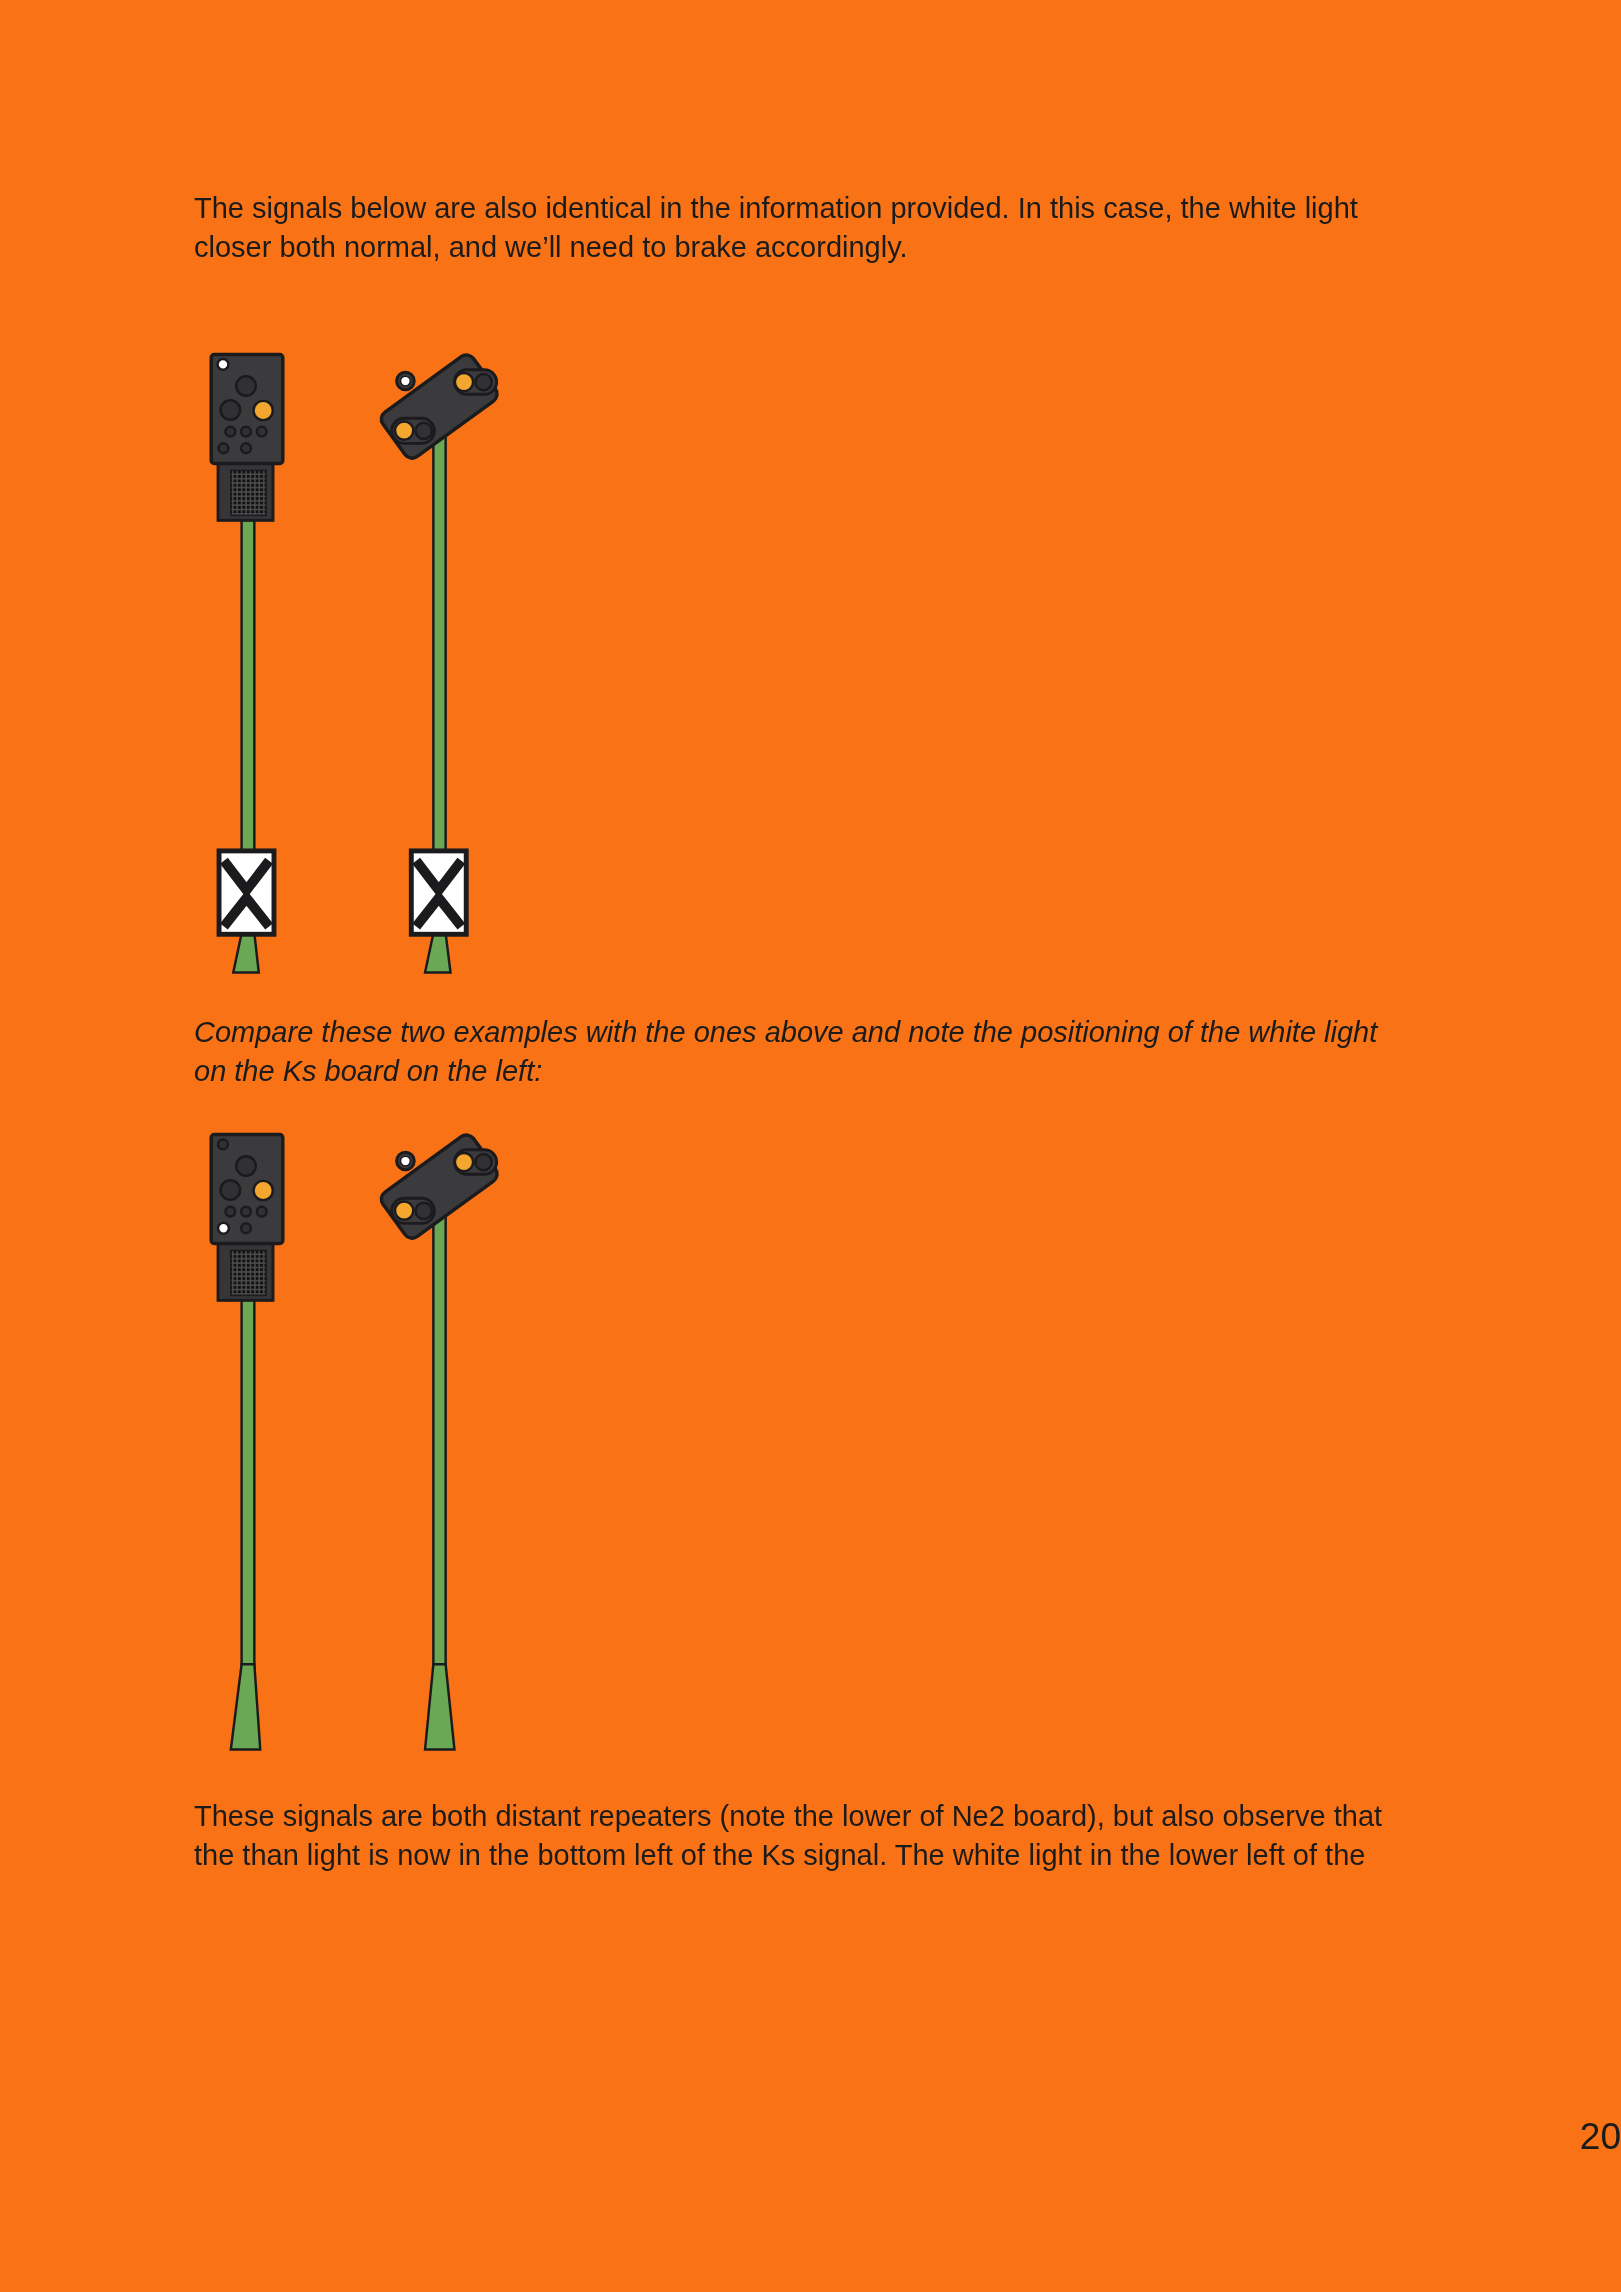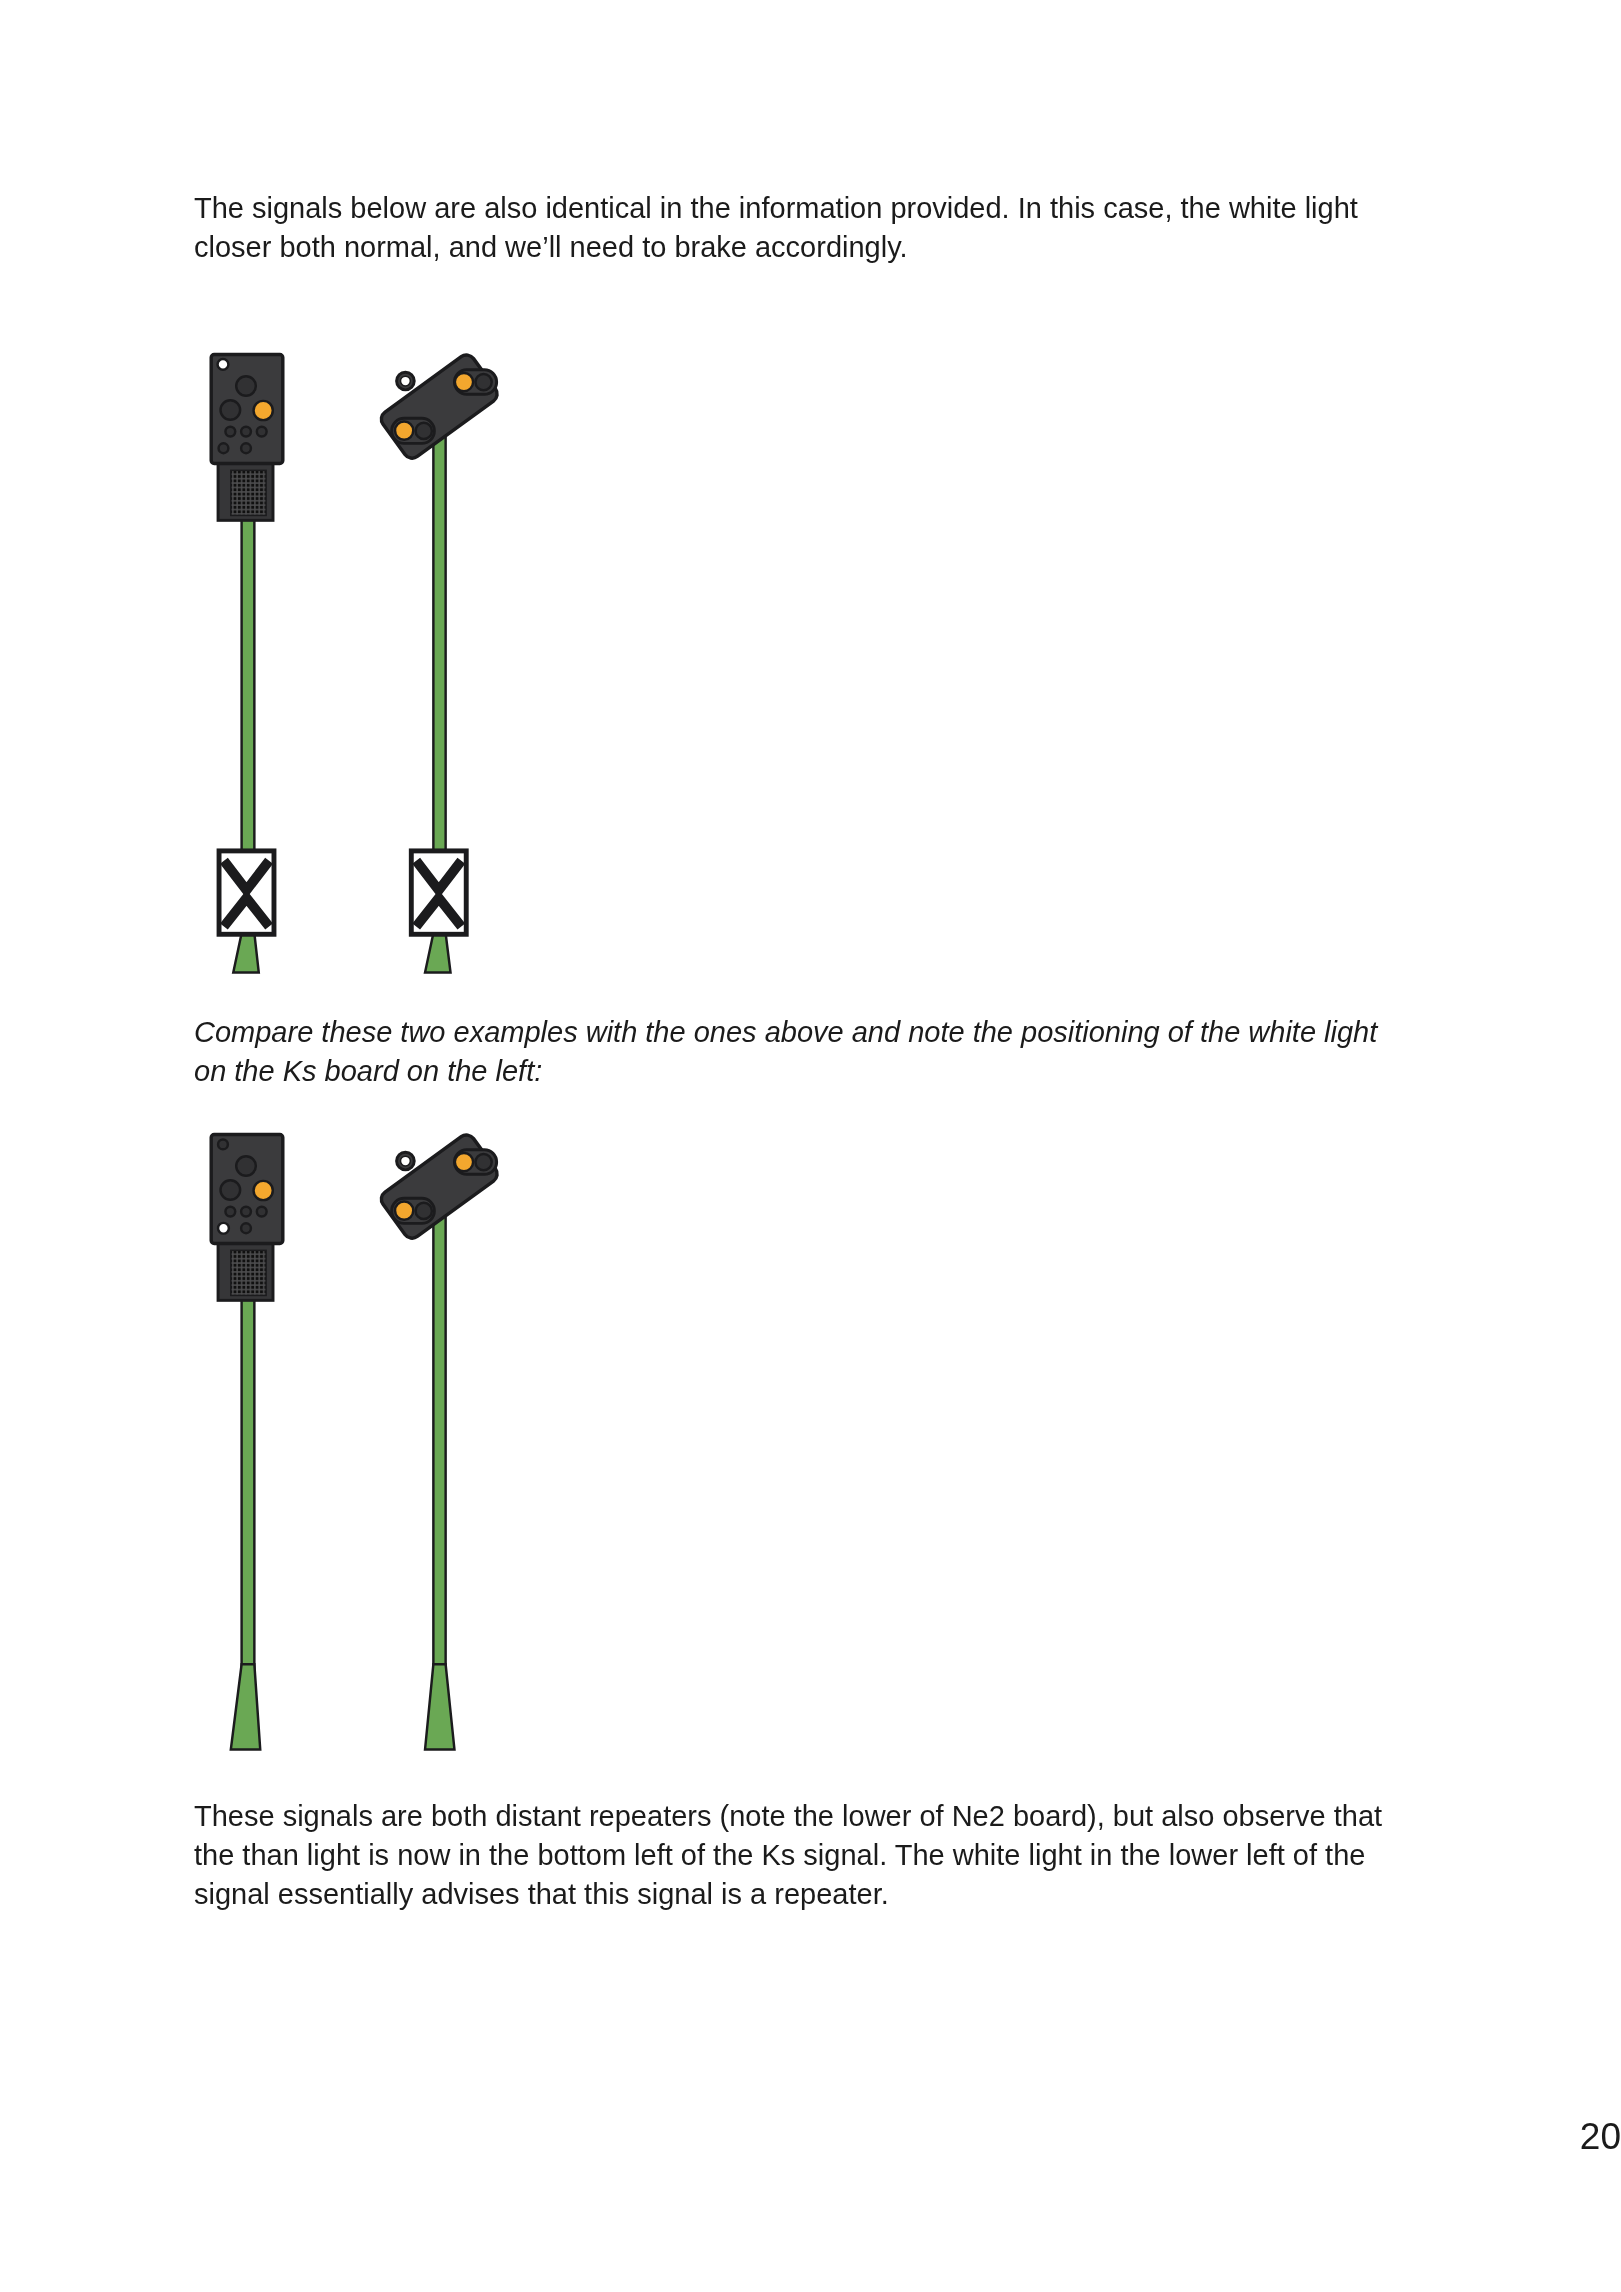--- a/index.html
+++ b/index.html
@@ -1,18 +1,18 @@
 <!DOCTYPE html>
 <html style="--amber: #F3A72E; --mast-green: #6AA854; --head-dark: #3B3B3D; --plate-dark: #363638; --unlit-dark: #313133; --board-white: #FFFFFF; --lamp-white: #FFFFFF; --outline: #1B1B1D; --text: #1B1B1B;"><head>
 <meta charset="utf-8">
 <style>
   html,body { margin:0; padding:0; background:#e8e8e8; }
   .page {
     position:relative; width:1621px; height:2293px; margin:0 auto;
-    background:#ffffff; overflow:hidden;
+    background:#f97316; overflow:hidden;
     font-family:"Liberation Sans", sans-serif; color:#1b1b1b;
   }
   .para { position:absolute; left:194px; font-size:29px; line-height:39px; }
   .para .line { white-space:nowrap; }
   .p1 { top:189px; }
   .p2 { top:1013px;font-style:italic; }
   .p3 { top:1797px; }
   .page-number {
     position:absolute; top:2117px; left:0; width:100%;
     text-align:right; font-size:37px; line-height:39px;
@@ -137,19 +137,18 @@
       <circle class="unlit" cx="372.7" cy="50" r="8.3"></circle>
       <rect class="pill" x="279" y="87" width="43.5" height="25.5" rx="12.7"></rect>
       <circle class="amber" cx="291.7" cy="99.5" r="9.3"></circle>
       <circle class="unlit" cx="311.7" cy="99.8" r="8.3"></circle>
     </g>
   </svg>
 
   <div class="para p3">
     <div class="line">These signals are both distant repeaters (note the lower of Ne2 board), but also observe that</div>
     <div class="line">the than light is now in the bottom left of the Ks signal. The white light in the lower left of the</div>
-    <div class="line">signal essentially advises that this signal is a repeater.</div>
   </div>
 
   <div class="page-number">20</div>
 
 </div>
 
 
 </body></html>

